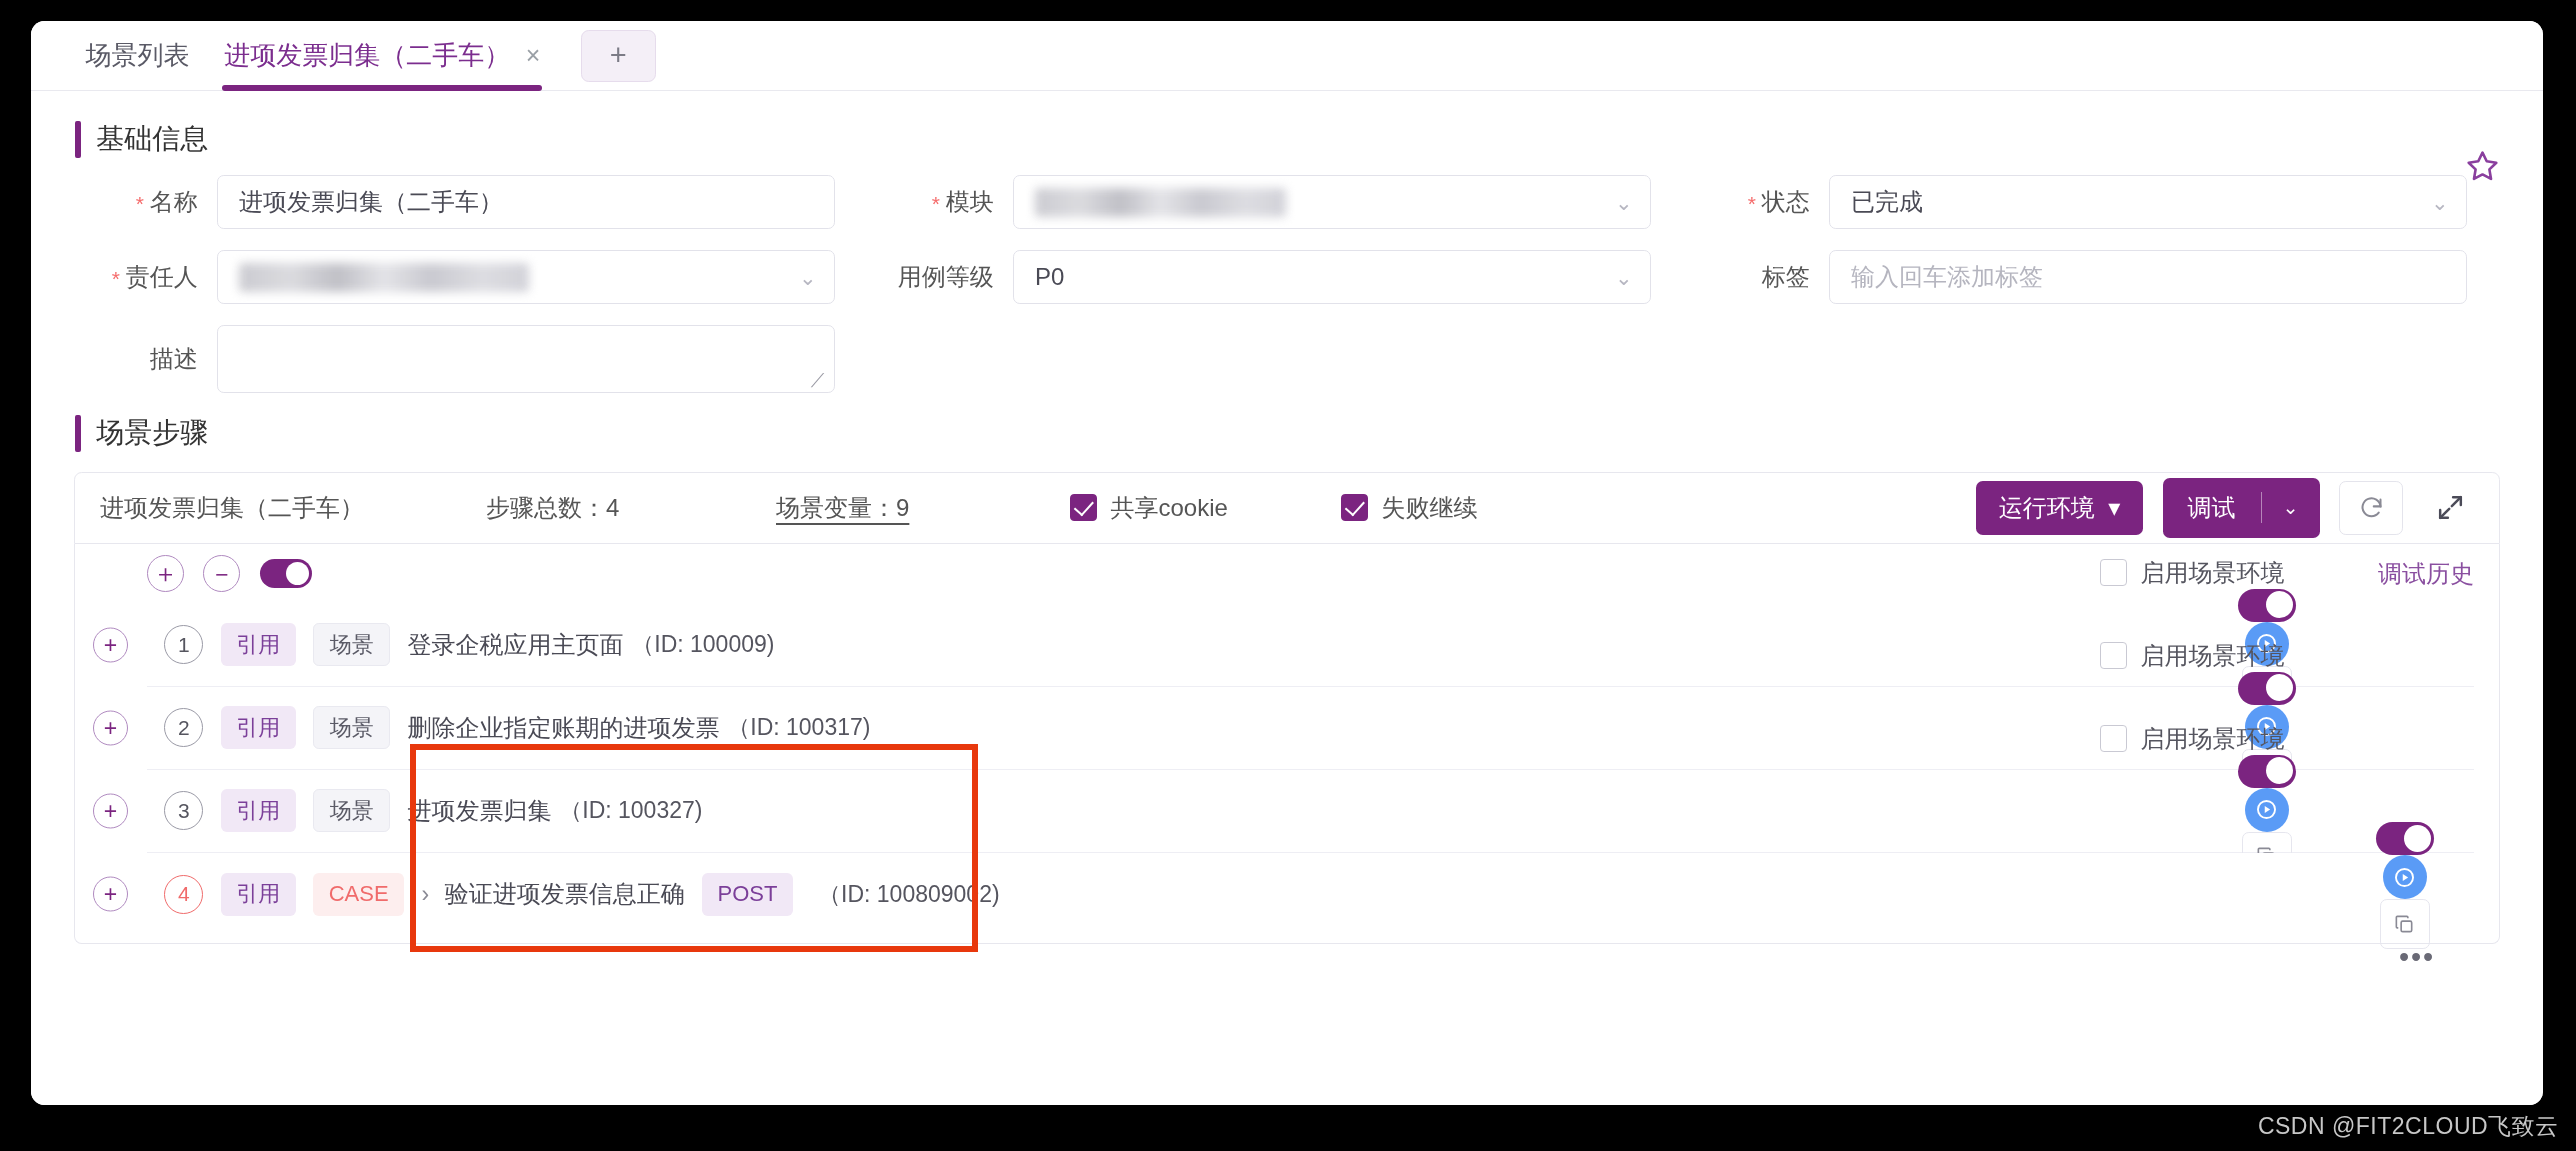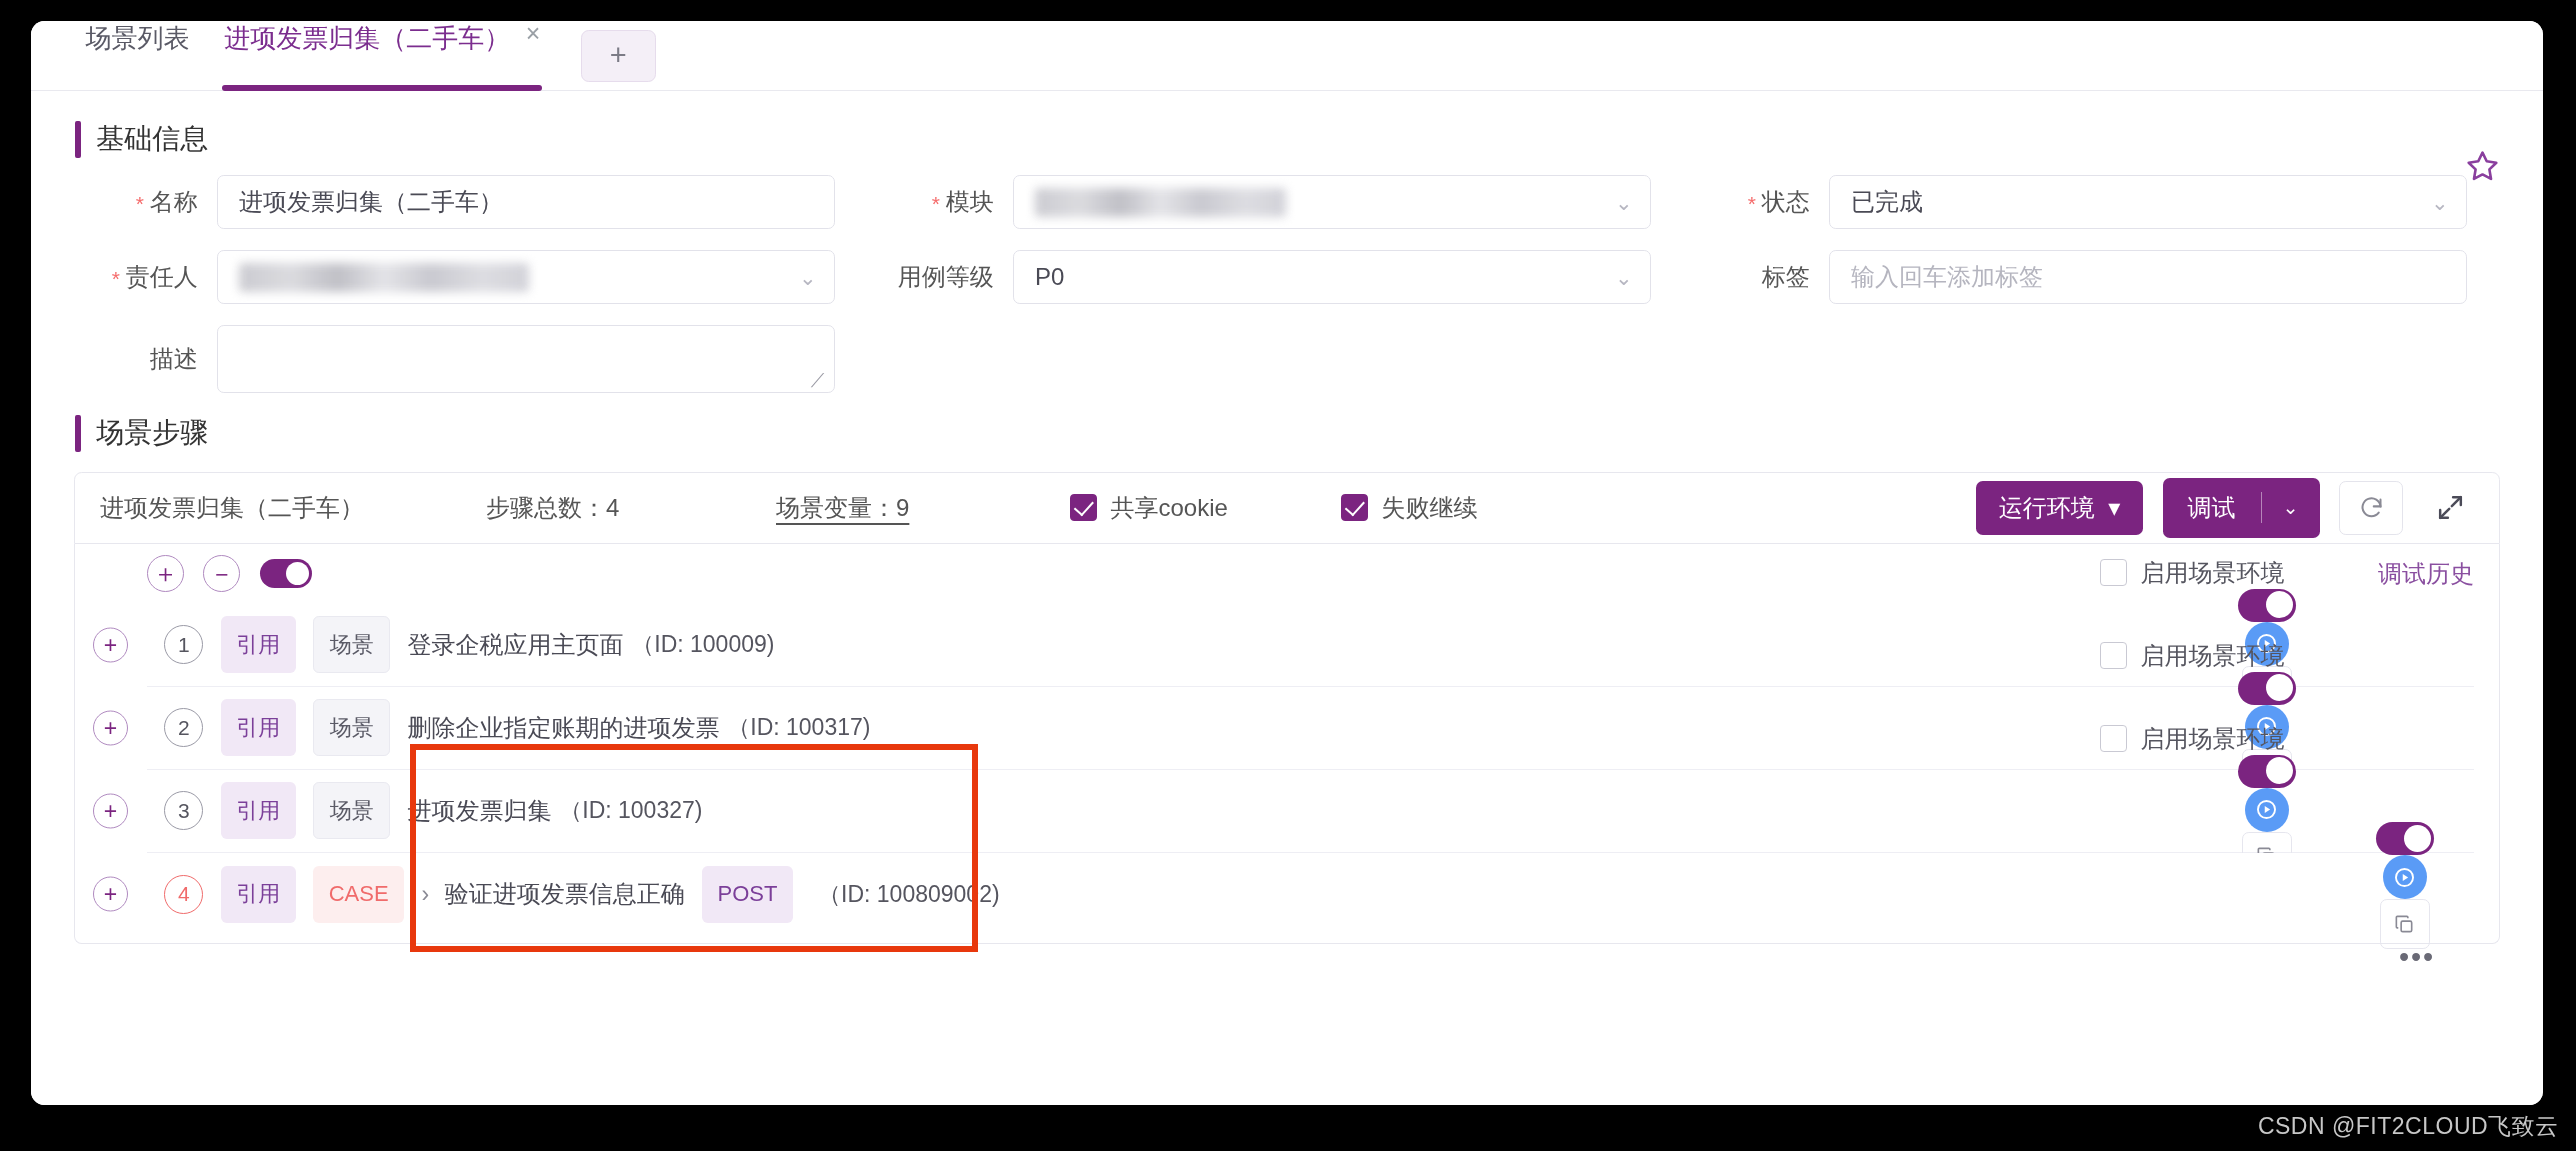--- a/index.html
+++ b/index.html
@@ -32,20 +32,21 @@
     background: #ffffff;
     display: flex;
     align-items: center;
     padding-left: 37px;
     gap: 0px;
     border-bottom: 1.9px solid #e9e9ef;
   }
   .tab {
     position: relative;
     display: flex;
+    align-items: center;
     height: 70px;
     padding: 0 17.4px;
     font-size: 26px;
     color: #5a5a66;
     cursor: pointer;
     white-space: nowrap;
   }
   .tab.active { color: #7b2d8e; }
   .tab.active::after {
     content: "";
@@ -381,21 +382,21 @@
     justify-content: center;
     font-size: 21px;
     margin-right: 17.4px;
     flex: 0 0 auto;
   }
   .step-num.red { border-color: #f06b6b; color: #f06b6b; }
   .badge {
     display: inline-flex;
     align-items: center;
     justify-content: center;
-    height: 57px;
+    height: 43px;
     padding: 0 15.5px;
     border-radius: 5.8px;
     font-size: 22px;
     margin-right: 17.4px;
     flex: 0 0 auto;
     white-space: nowrap;
   }
   .badge.quote { background: #f1e8f6; color: #7b3f99; }
   .badge.scene { background: #f4f4f8; color: #5b5b67; border: 1px solid #e9e9f0; }
   .badge.case  { background: #fdeeee; color: #f06b6b; }

